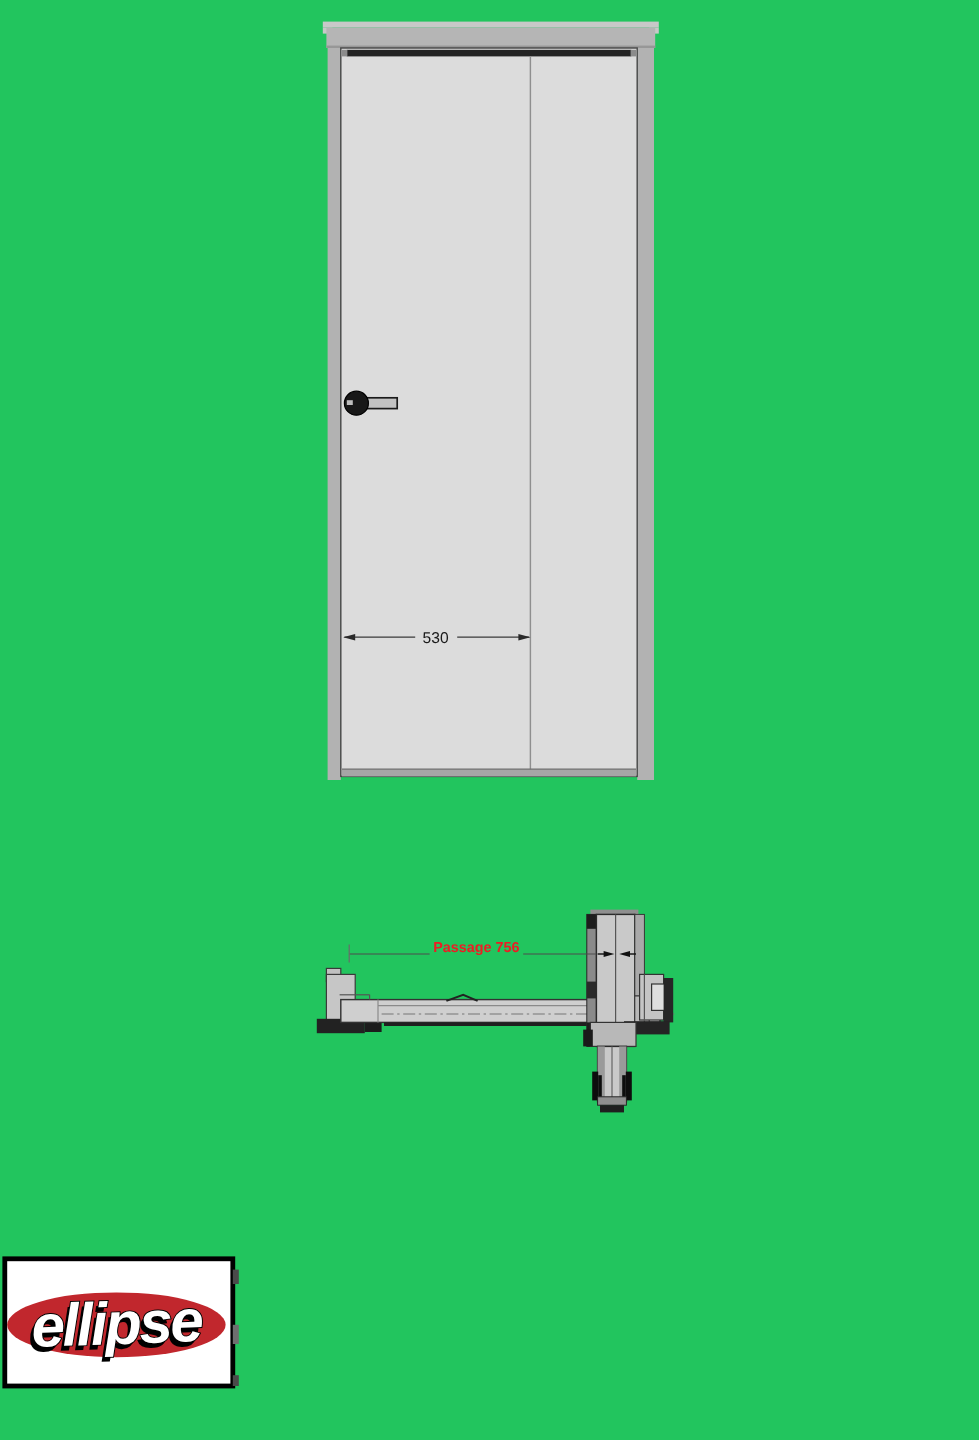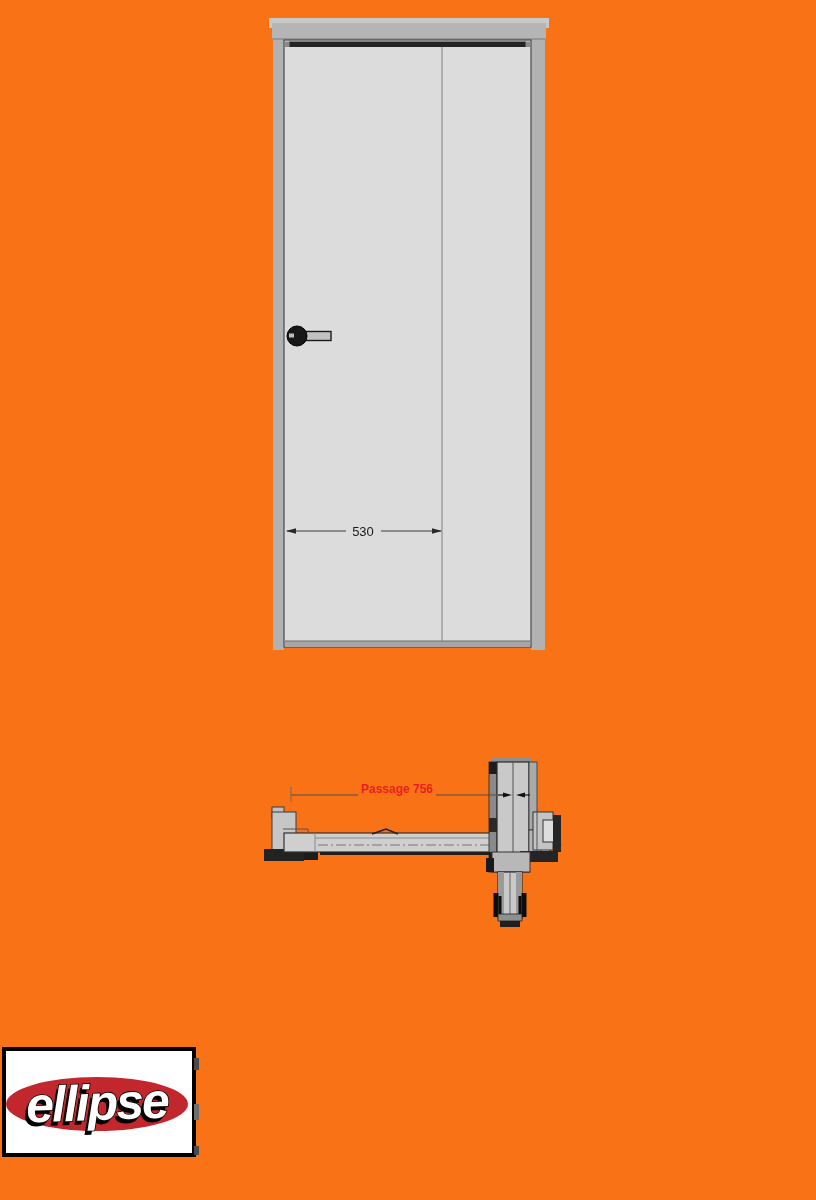--- a/index.html
+++ b/index.html
@@ -4,21 +4,21 @@
 <style>
   html, body {
     margin: 0;
     padding: 0;
     background: #000000;
   }
   .canvas {
     position: relative;
     width: 816px;
     height: 1200px;
-    background: #f97316;
+    background: #22c55e;
     overflow: hidden;
     font-family: "Liberation Sans", sans-serif;
   }
   svg { display: block; }
   .dim-text {
     font-family: "Liberation Sans", sans-serif;
     font-size: 13px;
     fill: #1a1a1a;
   }
   .passage-text {

